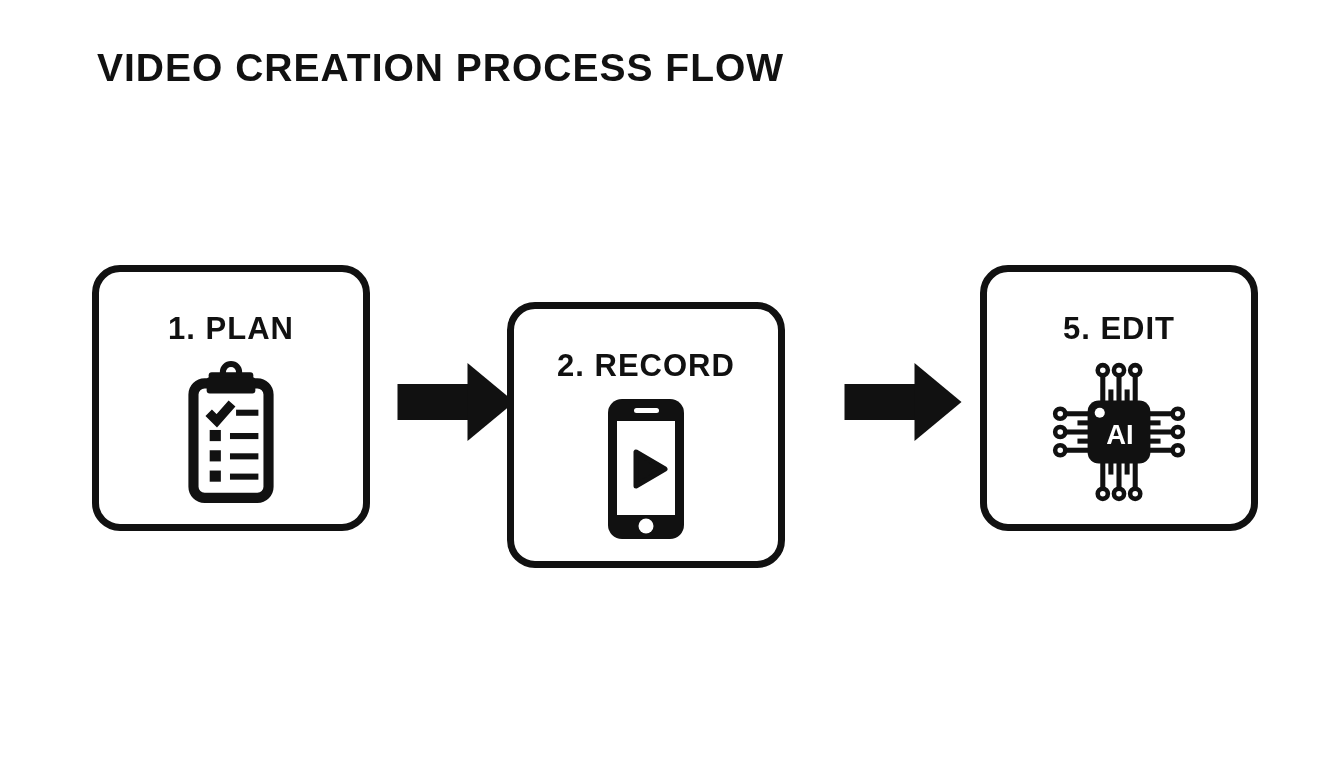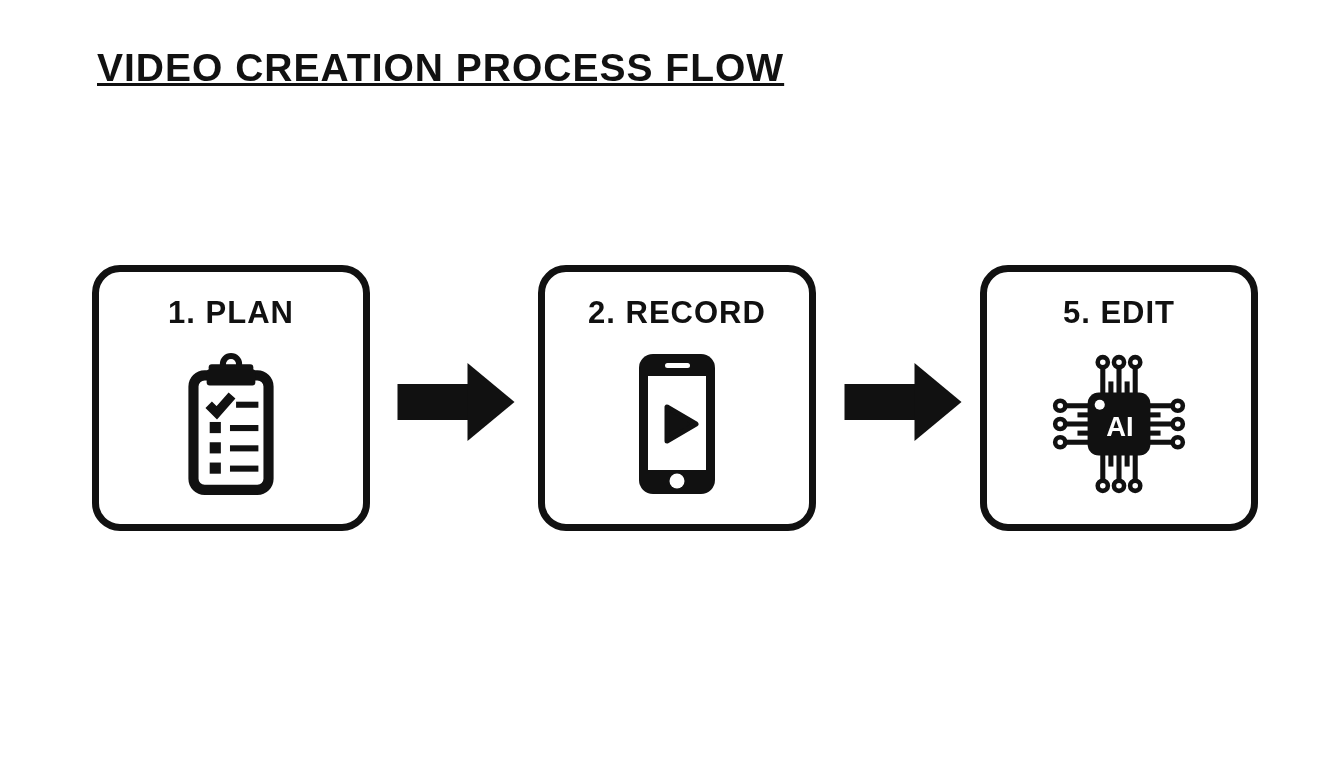--- a/index.html
+++ b/index.html
@@ -9,30 +9,30 @@
     background:var(--bg);
     font-family:"Liberation Sans", sans-serif;
     color:var(--ink);
     position:relative;
     overflow:hidden;
   }
   .stage { position:absolute; inset:0; width:1344px; height:768px; background:var(--bg); }
   .title {
     position:absolute; left:97px; top:46px;
     font-size:39px; font-weight:800; letter-spacing:1px;
-    color:var(--ink); white-space:nowrap;text-decoration:underline;
+    color:var(--ink); white-space:nowrap;
   }
   .step-card {
     position:absolute; top:265px; width:278px; height:266px;
     border:7px solid var(--ink); border-radius:28px; background:var(--bg);
     display:flex; flex-direction:column; align-items:center;
-    padding-top:24px;
+    padding-top:40px;
   }
   .step-card.pos-1 { left:92px; }
-  .step-card.pos-2 { left:538px; }
+  .step-card.pos-2 { left:507px;margin-top:37px; }
   .step-card.pos-3 { left:980px; }
   .step-label {
     font-size:31px; font-weight:800; letter-spacing:1px;
     color:var(--ink); line-height:1.1;
   }
   .icon-wrap {
     flex:1; display:flex; align-items:center; justify-content:center;
     padding-bottom:6px;
   }
   .arrow {

